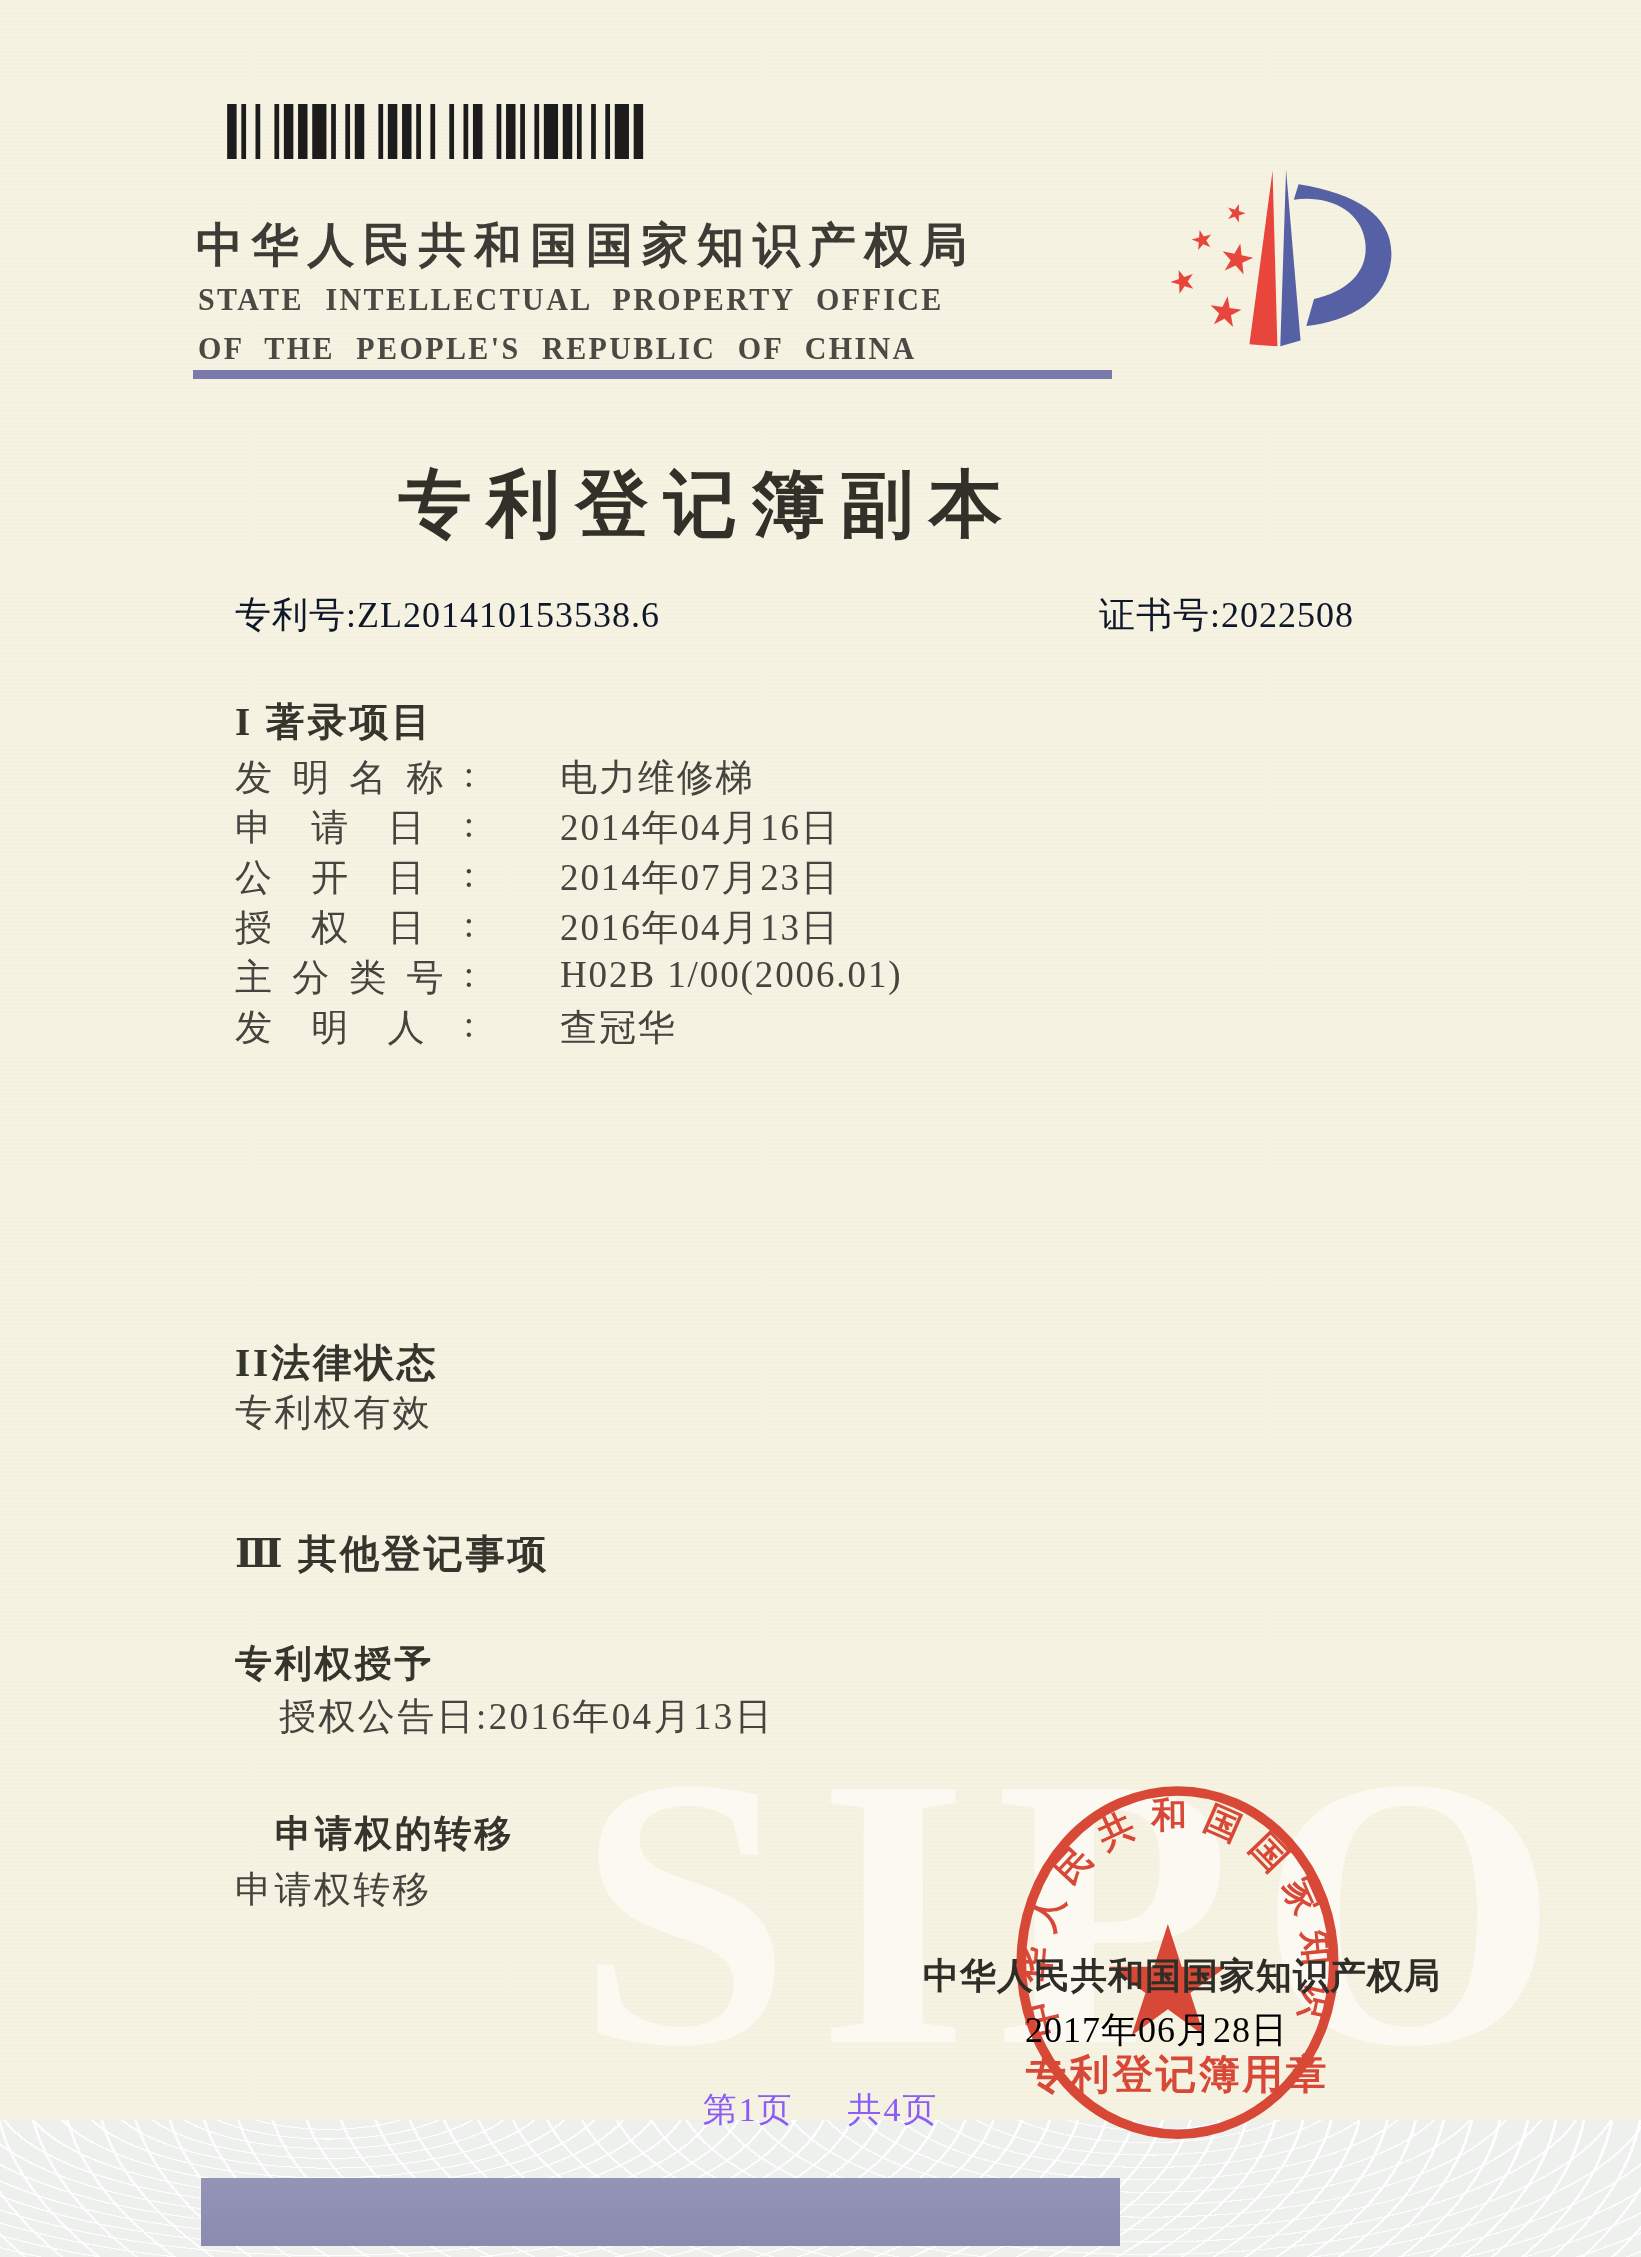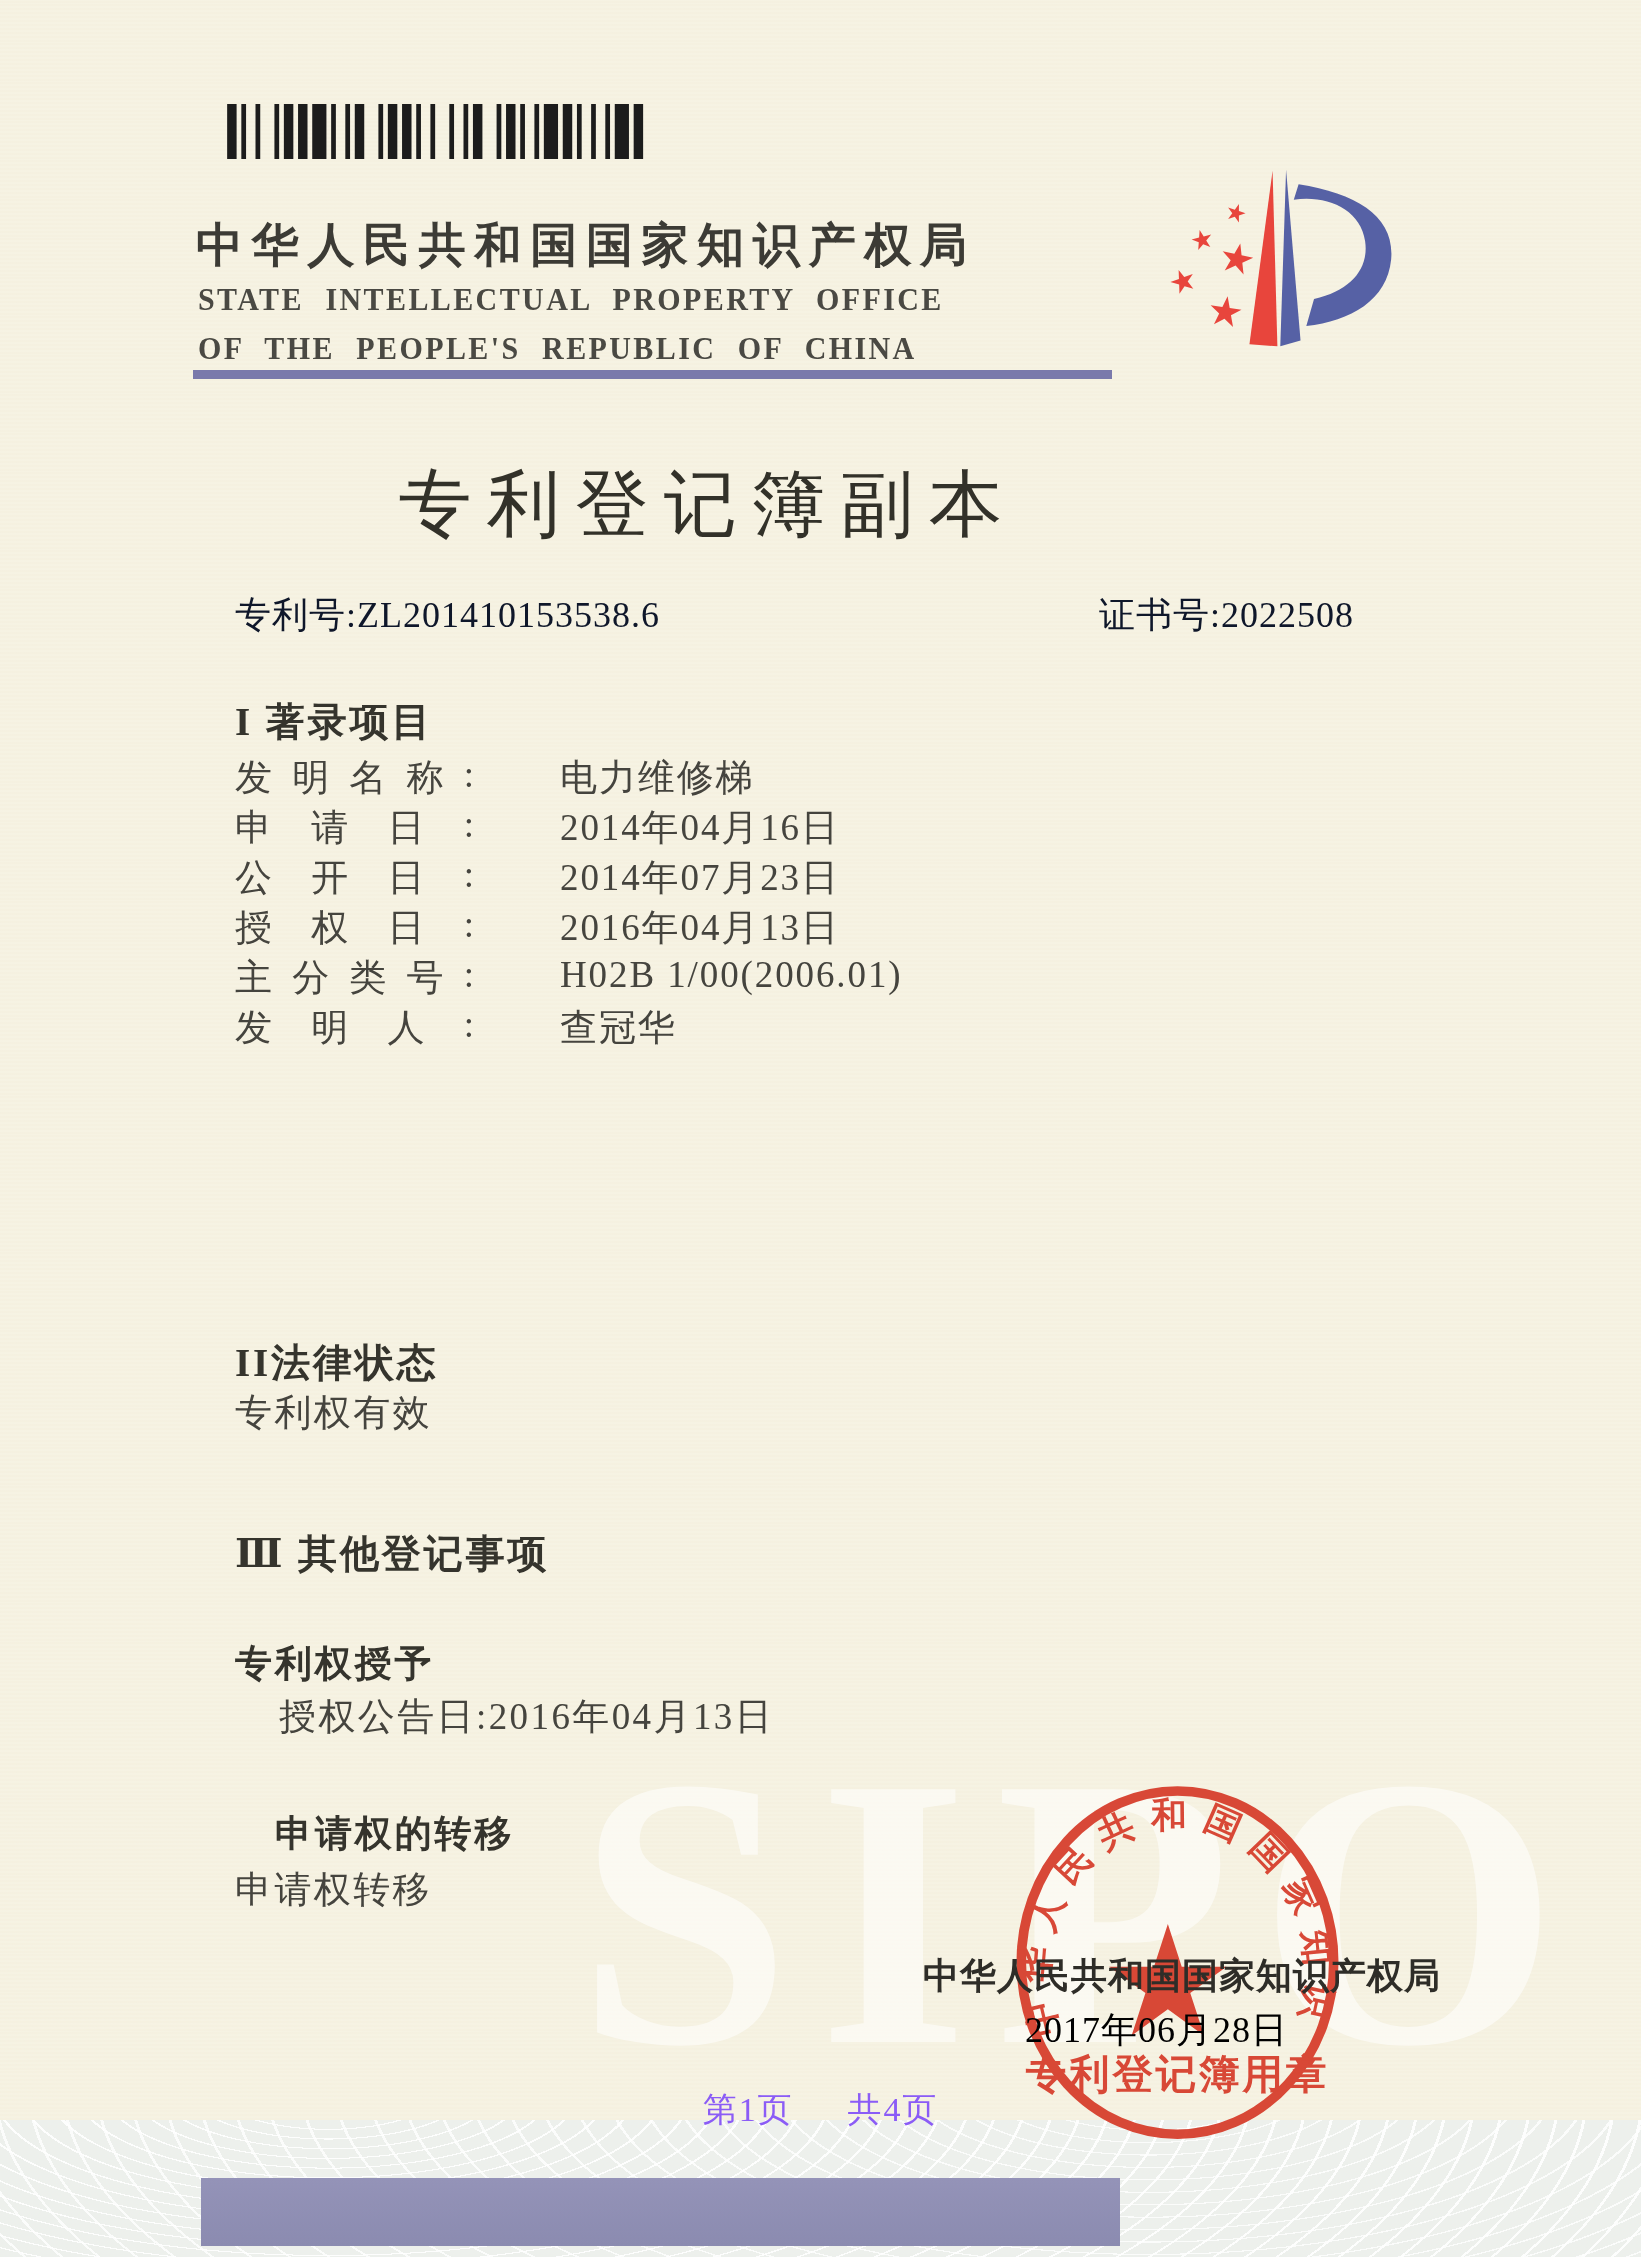--- a/index.html
+++ b/index.html
@@ -26,21 +26,21 @@
   
   .barcode{left:227px;top:104px;width:421px;height:55px;}
   .org-cn{left:196px;top:214px;font-size:47px;font-weight:700;letter-spacing:8.7px;color:#3c3b35;white-space:nowrap;}
   .org-en{left:198px;font-size:30px;font-weight:700;letter-spacing:2.4px;word-spacing:11.6px;color:#4a4943;white-space:nowrap;transform:scaleY(1.08);}
   .org-en1{top:282px;}
   .org-en2{top:331px;}
   .hrule{left:193px;top:370px;width:919px;height:8.7px;background:#7a79ab;}
   .logo{left:1154px;top:157px;width:241px;height:205px;}
   
   .doc-title{left:0;top:456px;width:1416px;text-align:center;
-    font-size:73px;font-weight:400;letter-spacing:15.4px;color:#323129;white-space:nowrap;}
+    font-size:73px;font-weight:700;letter-spacing:15.4px;color:#323129;white-space:nowrap;}
   
   .num-line{top:591px;font-size:36px;font-weight:400;letter-spacing:1px;color:#0f172a;white-space:nowrap;}
   .patent-no{left:235px;}
   .cert-no{left:1099px;}
   
   .sec-head{font-size:39px;font-weight:700;color:#35342d;letter-spacing:2.9px;white-space:nowrap;text-align:right;}
   .body-text{font-size:37px;letter-spacing:2.4px;color:#45443e;white-space:nowrap;}
   .fields{left:235px;top:753px;width:1062px;}
   .field-row{position:relative;height:50px;}
   .field-label{position:absolute;left:0;top:0;width:239px;display:inline-flex;justify-content:space-between;

